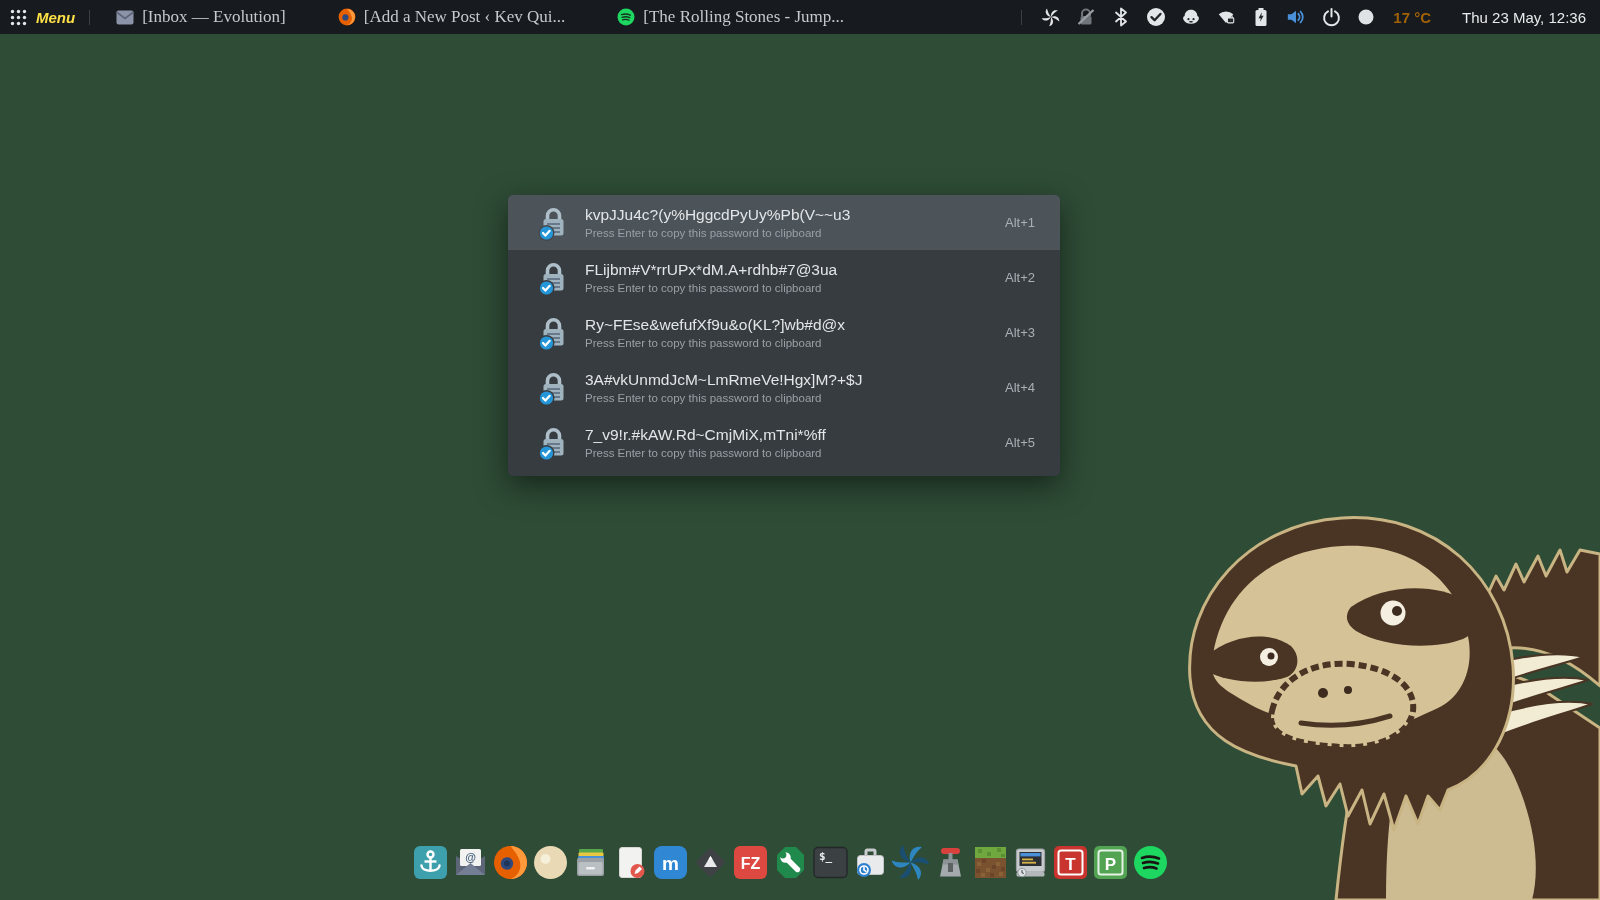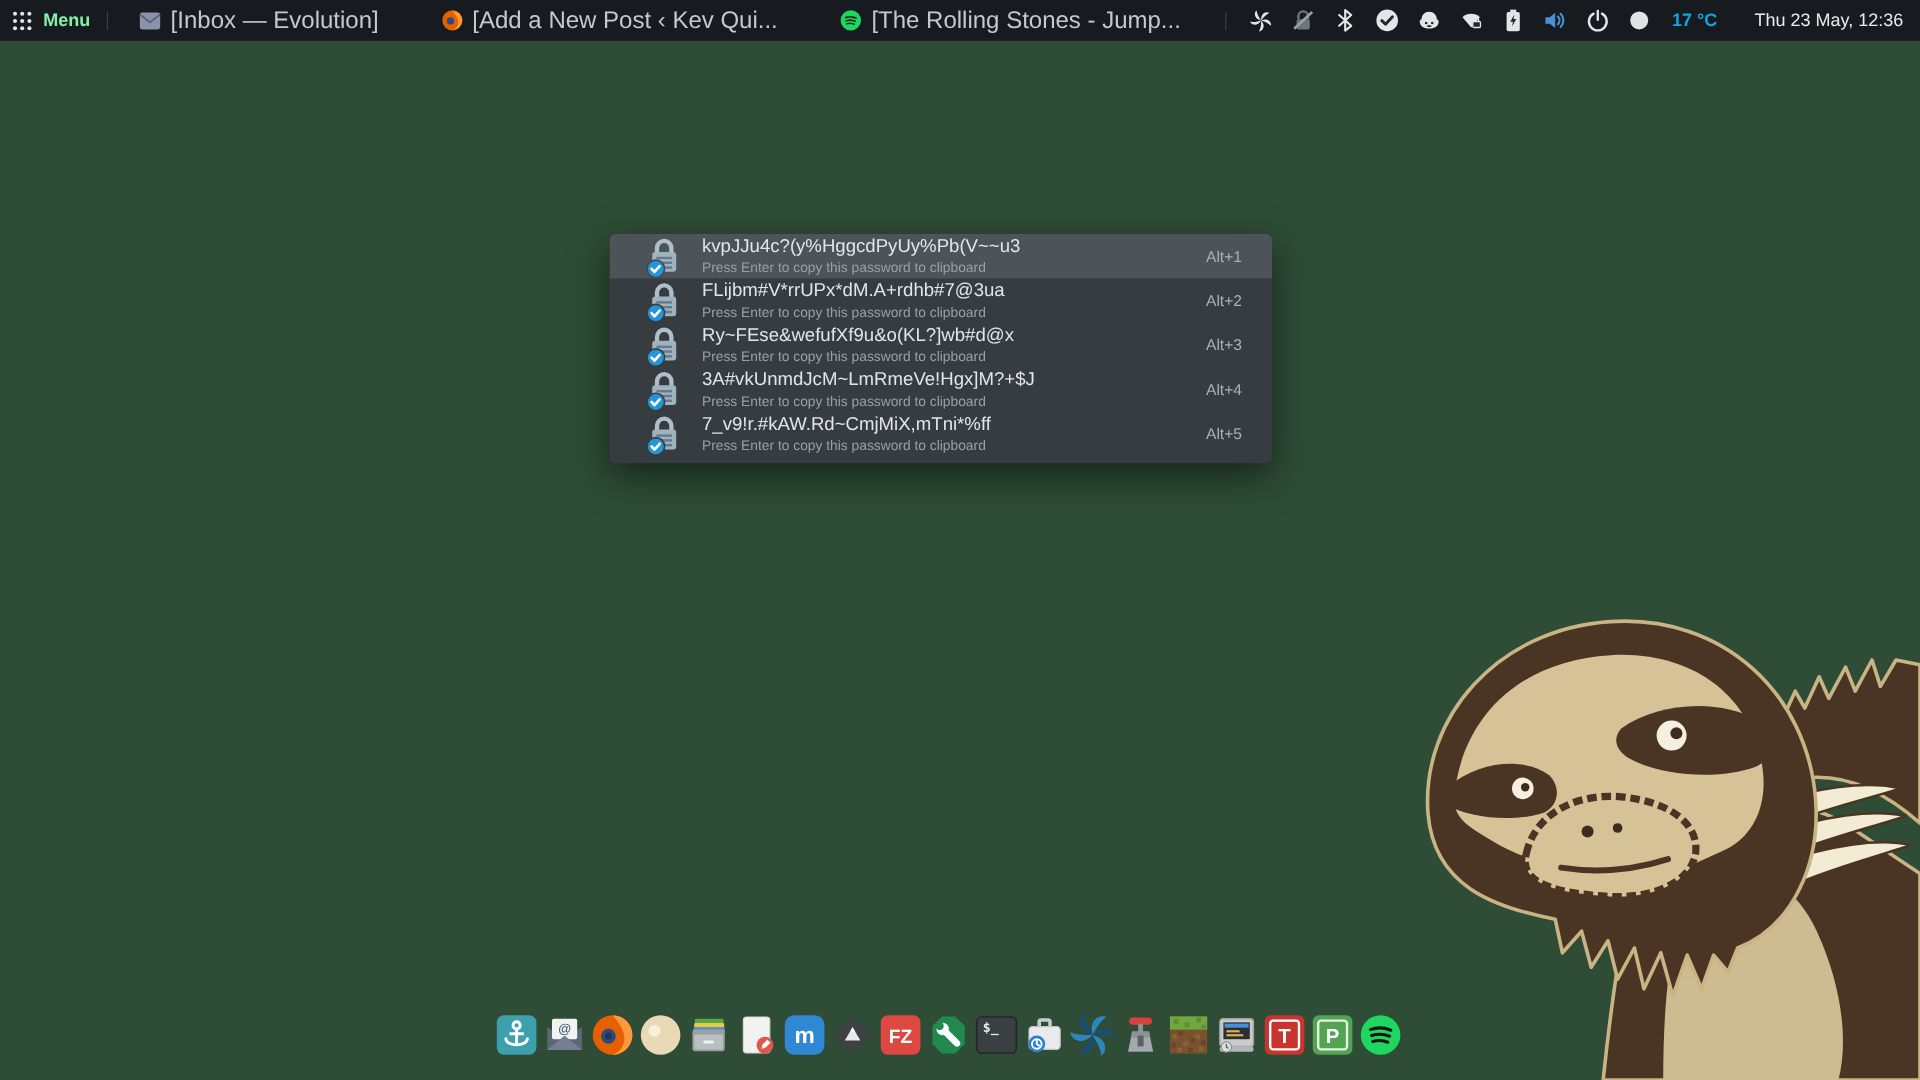--- a/index.html
+++ b/index.html
@@ -8,40 +8,40 @@
     background:#2e4c36;
     font-family:"Liberation Sans", sans-serif;
     -webkit-font-smoothing:antialiased;
   }
   
   .panel{
     position:absolute;top:0;left:0;width:1600px;height:34px;
     background:#171a1e;display:flex;align-items:center;color:#d3d7db;z-index:50;
   }
   .menu-btn{display:flex;align-items:center;gap:9px;height:100%;padding:0 14px 0 10px;cursor:default;}
-  .menu-label{font-size:15px;font-weight:bold;color:#86efac;}
+  .menu-label{font-size:15px;font-weight:bold;color:#fde047;font-style:italic;}
   .vsep{width:1px;height:15px;background:#3a4046;margin-right:4px;}
   .win-btn{display:flex;align-items:center;gap:8px;margin-left:22px;margin-right:30px;}
-  .win-label{font-size:20px;color:#c3c9ce;white-space:nowrap;}
+  .win-label{font-size:17px;color:#c3c9ce;white-space:nowrap;font-family:Liberation Serif, serif;}
   .tray{margin-left:auto;display:flex;align-items:center;gap:15px;padding-right:14px;}
   .tray .ticon{display:flex;align-items:center;justify-content:center;width:20px;height:22px;}
-  .temp{font-size:15px;font-weight:bold;color:#0ea5e9;margin-left:2px;}
+  .temp{font-size:15px;font-weight:bold;color:#a16207;margin-left:2px;}
   .clock{font-size:15px;font-weight:normal;color:#e8ebed;margin-left:16px;}
 
   
   .launcher{
     position:absolute;left:508px;top:195px;width:552px;
     background:#373c41;border-radius:5px;overflow:hidden;
     box-shadow:0 10px 30px rgba(0,0,0,.5);z-index:40;padding-bottom:6px;
   }
   .search{height:75px;display:flex;align-items:center;padding:0 24px 0 26px;}
   .query{font-size:25px;color:#d7dadc;letter-spacing:.3px;}
   .caret{width:2px;height:28px;background:#edefF0;margin-left:3px;}
   .gear{margin-left:auto;display:flex;align-items:center;}
-  .row{height:37px;display:flex;align-items:center;padding:0 25px 0 27px;}
+  .row{height:55px;display:flex;align-items:center;padding:0 25px 0 27px;}
   .row.selected{background:#4c5359;}
   .lockicon{width:37px;height:37px;margin-right:13px;flex:none;}
   .texts{display:flex;flex-direction:column;justify-content:center;gap:3px;min-width:0;}
   .title{font-size:15.5px;color:#e3e6e8;white-space:nowrap;}
   .subtitle{font-size:11.5px;color:#99a0a6;white-space:nowrap;}
   .alt{margin-left:auto;font-size:13px;color:#a9b0b5;flex:none;}
 
   
   .dock{position:absolute;left:412px;bottom:19px;display:flex;gap:3px;z-index:30;}
   .dock-item{width:37px;height:37px;position:relative;}

